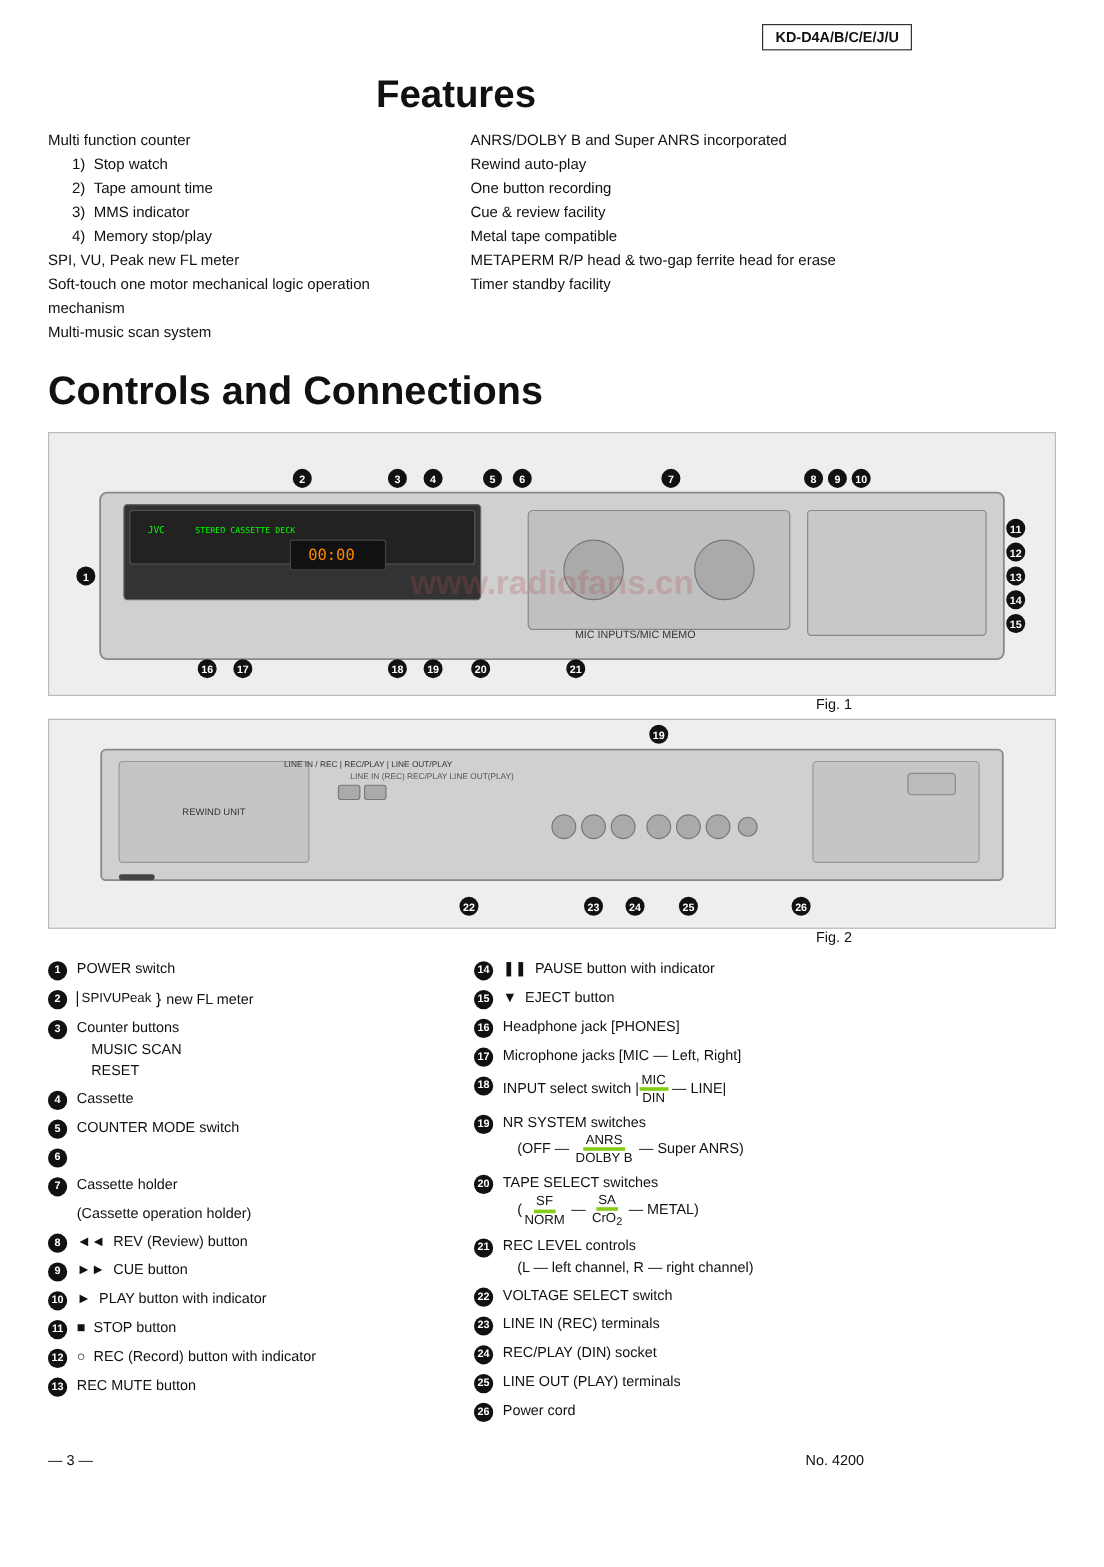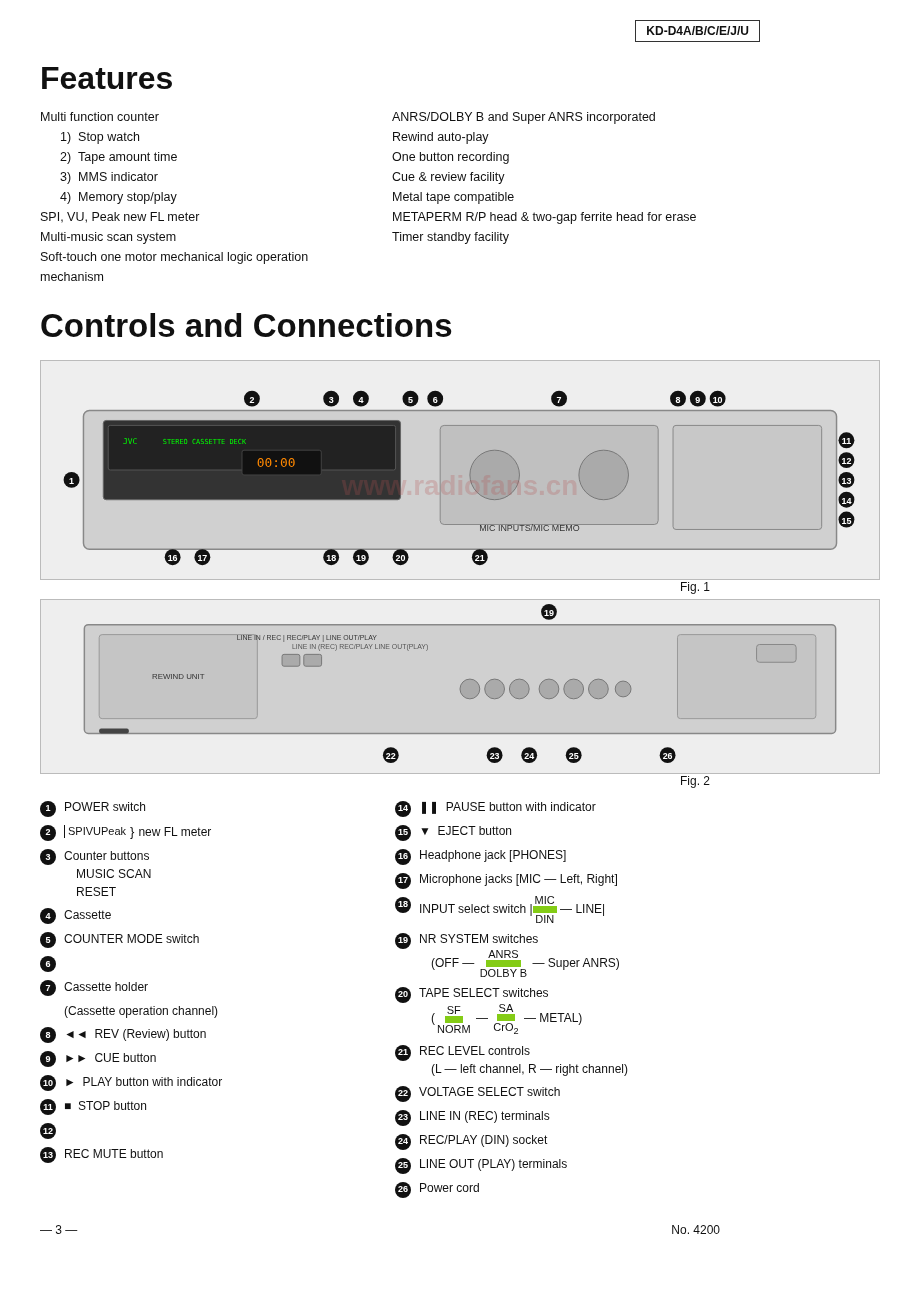--- a/index.html
+++ b/index.html
@@ -27,20 +27,21 @@
       font-size: 12px;
       font-weight: bold;
       background: #fff;
     }
     h1.features {
       font-size: 32px;
       font-weight: bold;
       margin-top: 40px;
       margin-bottom: 10px;
       font-family: Arial, sans-serif;
+      text-align: center;
     }
     .features-content {
       display: flex;
       gap: 24px;
       margin-bottom: 20px;
     }
     .features-left, .features-right {
       flex: 1;
     }
     .features-left p, .features-right p {
@@ -112,21 +113,21 @@
       font-size: 12px;
     }
     .fraction {
       display: inline-flex;
       flex-direction: column;
       align-items: center;
       vertical-align: middle;
       font-size: 11px;
       line-height: 1.1;
     }
-    .fraction .top { border-bottom: 7px solid #84cc16; padding: 0 2px; }
+    .fraction .top { border-bottom: 3px solid #84cc16; padding: 0 2px; }
     .fraction .bot { padding: 0 2px; }
   </style>
 </head>
 <body>
 
 <div class="page">
 
   <div class="top-right-label">KD-D4A/B/C/E/J/U</div>
 
   <h1 class="features">Features</h1>
@@ -134,22 +135,22 @@
   <div class="features-content">
     <div class="features-left">
       <p>Multi function counter</p>
       <p class="indent">
         1)&nbsp;&nbsp;Stop watch<br>
         2)&nbsp;&nbsp;Tape amount time<br>
         3)&nbsp;&nbsp;MMS indicator<br>
         4)&nbsp;&nbsp;Memory stop/play
       </p>
       <p>SPI, VU, Peak new FL meter</p>
+      <p>Soft-touch one motor mechanical logic operation mechanism</p>
       <p>Multi-music scan system</p>
-      <p>Soft-touch one motor mechanical logic operation mechanism</p>
     </div>
     <div class="features-right">
       <p>
         ANRS/DOLBY B and Super ANRS incorporated<br>
         Rewind auto-play<br>
         One button recording<br>
         Cue &amp; review facility<br>
         Metal tape compatible<br>
         METAPERM R/P head &amp; two-gap ferrite head for erase<br>
         Timer standby facility
@@ -323,21 +324,21 @@
         <span class="num"><span class="numbered-circle">6</span></span>
       </div>
 
       <div class="legend-item">
         <span class="num"><span class="numbered-circle">7</span></span>
         <span class="desc">Cassette holder</span>
       </div>
 
       <div class="legend-item">
         <span class="num" style="width:20px;"></span>
-        <span class="desc">(Cassette operation channel)</span>
+        <span class="desc">(Cassette operation holder)</span>
       </div>
 
       <div class="legend-item">
         <span class="num"><span class="numbered-circle">8</span></span>
         <span class="desc">◄◄&nbsp; REV (Review) button</span>
       </div>
 
       <div class="legend-item">
         <span class="num"><span class="numbered-circle">9</span></span>
         <span class="desc">►►&nbsp; CUE button</span>
@@ -348,20 +349,21 @@
         <span class="desc">►&nbsp; PLAY button with indicator</span>
       </div>
 
       <div class="legend-item">
         <span class="num"><span class="numbered-circle">11</span></span>
         <span class="desc">■&nbsp; STOP button</span>
       </div>
 
       <div class="legend-item">
         <span class="num"><span class="numbered-circle">12</span></span>
+        <span class="desc">○&nbsp; REC (Record) button with indicator</span>
       </div>
 
       <div class="legend-item">
         <span class="num"><span class="numbered-circle">13</span></span>
         <span class="desc">REC MUTE button</span>
       </div>
 
     </div>
 
     <div class="legend-col">

